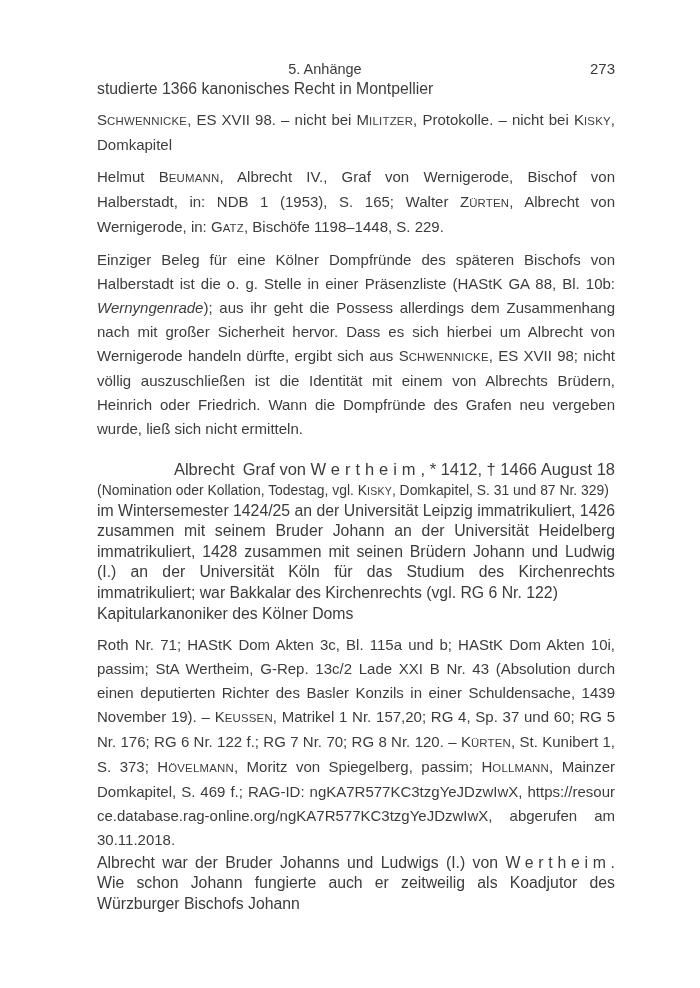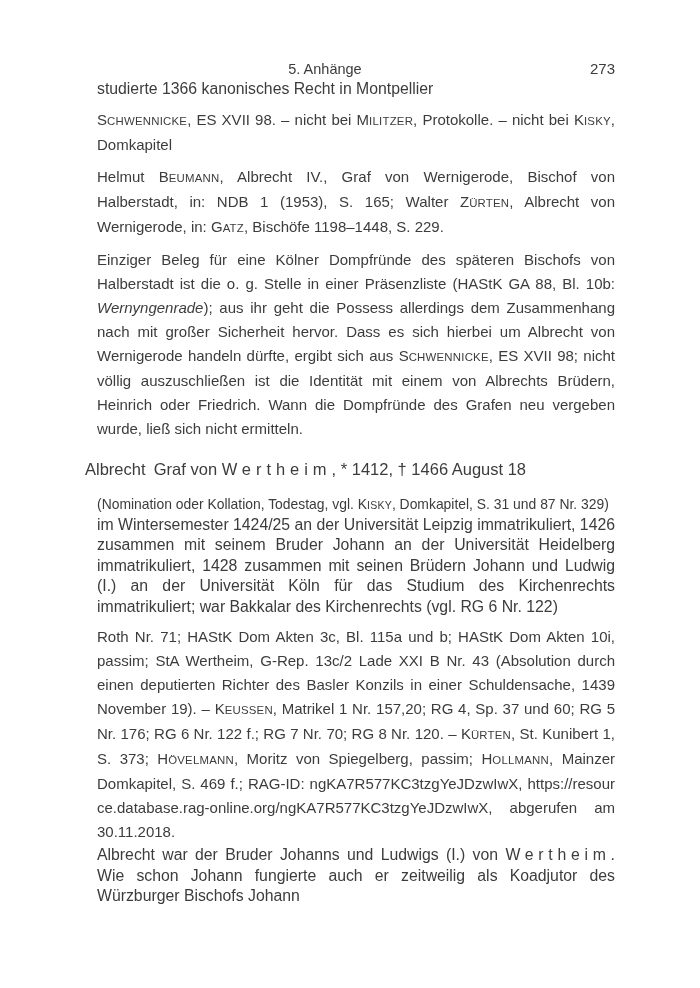--- a/index.html
+++ b/index.html
@@ -50,32 +50,32 @@
   .p-body {
     font-size: 15.8px;
     line-height: 20.5px;
     margin-top: 1px;
   }
   .p-entry-heading {
     font-size: 16.5px;
     line-height: 22px;
     margin-left: -12px;   
     margin-top: 17px;
-    text-align: left;
+    text-align: right;
     white-space: pre-wrap;
   }
   .p-date {
     font-size: 15.8px;
     line-height: 20px;
     margin-top: 10px;
   }
   .p-date-note {
     font-size: 13.9px;
     line-height: 18px;
-    margin-top: 15px;
+    margin-top: 1px;
     text-align: left;
   }
   .p-ref {
     font-size: 15px;
     line-height: 24px;
     margin-top: 8px;
   }
   
   .sc-rest { font-size: 0.76em; letter-spacing: 0.02em; }
   .it  { font-style: italic; }
@@ -91,16 +91,17 @@
     <span class="page-number">273</span>
   </header>
   <main class="page-content" id="content">
       <p class="par p-body">studierte 1366 kanonisches Recht in Montpellier</p>
       <p class="par p-ref"><span>S<span class="sc-rest">CHWENNICKE</span></span>, ES XVII 98. – nicht bei <span>M<span class="sc-rest">ILITZER</span></span>, Protokolle. – nicht bei <span>K<span class="sc-rest">ISKY</span></span>, Domkapitel</p>
       <p class="par p-ref">Helmut <span>B<span class="sc-rest">EUMANN</span></span>, Albrecht IV., Graf von Wernigerode, Bischof von Halberstadt, in: NDB 1 (1953), S. 165; Walter <span>Z<span class="sc-rest">ÜRTEN</span></span>, Albrecht von Wernigerode, in: <span>G<span class="sc-rest">ATZ</span></span>, Bischöfe 1198–1448, S. 229.</p>
       <p class="par p-ref">Einziger Beleg für eine Kölner Dompfründe des späteren Bischofs von Halberstadt ist die o. g. Stelle in einer Präsenzliste (HAStK GA 88, Bl. 10b: <span class="it">Wernyngenrade</span>); aus ihr geht die Possess allerdings dem Zusammenhang nach mit großer Sicherheit hervor. Dass es sich hierbei um Albrecht von Wernigerode handeln dürfte, ergibt sich aus <span>S<span class="sc-rest">CHWENNICKE</span></span>, ES XVII 98; nicht völlig auszuschließen ist die Identität mit einem von Albrechts Brüdern, Heinrich oder Friedrich. Wann die Dompfründe des Grafen neu vergeben wurde, ließ sich nicht ermitteln.</p>
       <p class="par p-entry-heading">Albrecht Graf von <span class="sp">Wertheim</span>, * 1412, † 1466 August 18</p>
       <p class="par p-date-note">(Nomination oder Kollation, Todestag, vgl. <span>K<span class="sc-rest">ISKY</span></span>, Domkapitel, S. 31 und 87 Nr. 329)</p>
       <p class="par p-body">im Wintersemester 1424/25 an der Universität Leipzig immatrikuliert, 1426 zusammen mit seinem Bruder Johann an der Universität Heidelberg immatrikuliert, 1428 zusammen mit seinen Brüdern Johann und Ludwig (I.) an der Universität Köln für das Studium des Kirchenrechts immatrikuliert; war Bakkalar des Kirchenrechts (vgl. RG 6 Nr. 122)</p>
+      <p class="par p-body">Kapitularkanoniker des Kölner Doms</p>
       <p class="par p-ref">Roth Nr. 71; HAStK Dom Akten 3c, Bl. 115a und b; HAStK Dom Akten 10i, passim; StA Wertheim, G-Rep. 13c/2 Lade XXI B Nr. 43 (Absolution durch einen deputierten Richter des Basler Konzils in einer Schuldensache, 1439 November 19). – <span>K<span class="sc-rest">EUSSEN</span></span>, Matrikel 1 Nr. 157,20; RG 4, Sp. 37 und 60; RG 5 Nr. 176; RG 6 Nr. 122 f.; RG 7 Nr. 70; RG 8 Nr. 120. – <span>K<span class="sc-rest">ÜRTEN</span></span>, St. Kunibert 1, S. 373; <span>H<span class="sc-rest">ÖVELMANN</span></span>, Moritz von Spiegelberg, passim; <span>H<span class="sc-rest">OLLMANN</span></span>, Mainzer Domkapitel, S. 469 f.; RAG-ID: <span class="brk">ngKA7R577KC3tzgYeJDzwIwX</span>, <span class="brk">https://resource.database.rag-online.org/ngKA7R577KC3tzgYeJDzwIwX</span>, abgerufen am 30.11.2018.</p>
       <p class="par p-body">Albrecht war der Bruder Johanns und Ludwigs (I.) von <span class="sp">Wertheim</span>. Wie schon Johann fungierte auch er zeitweilig als Koadjutor des Würzburger Bischofs Johann</p>
     </main>
 </div>
 
 </body></html>

